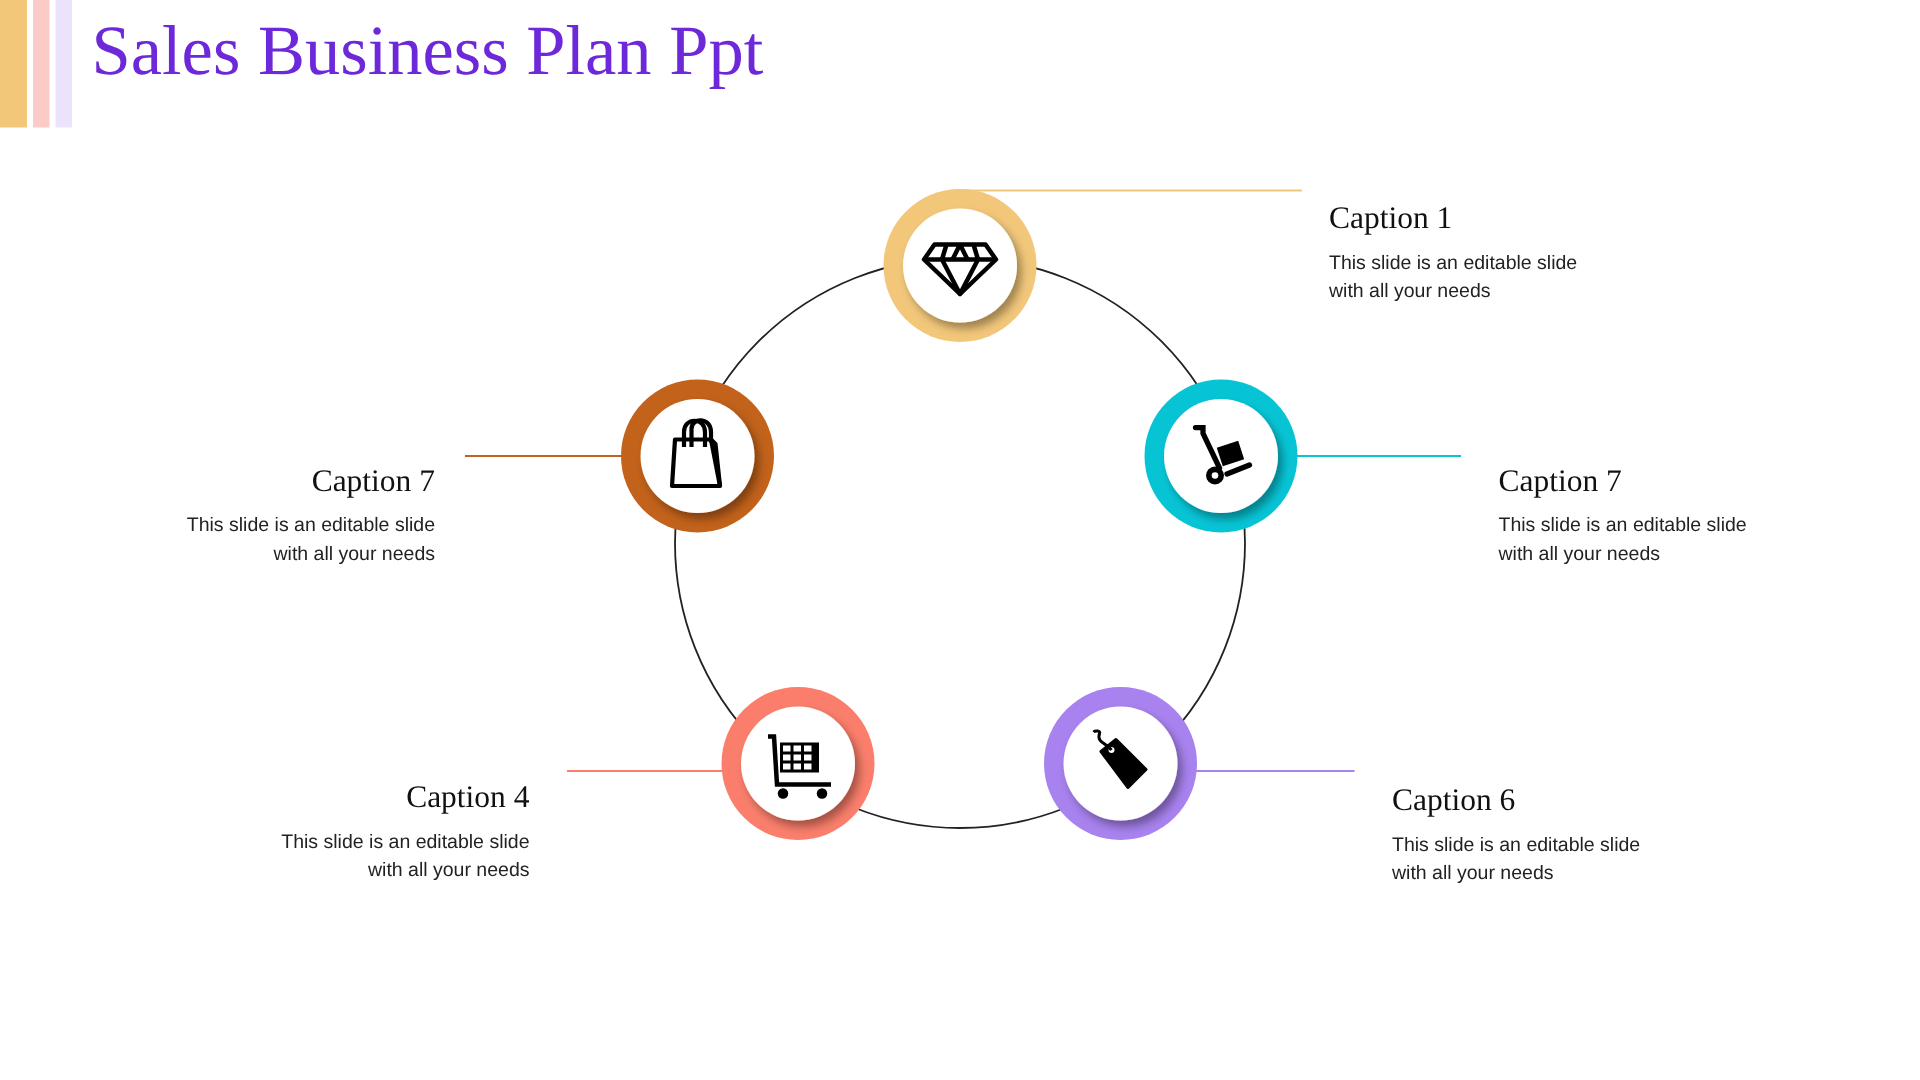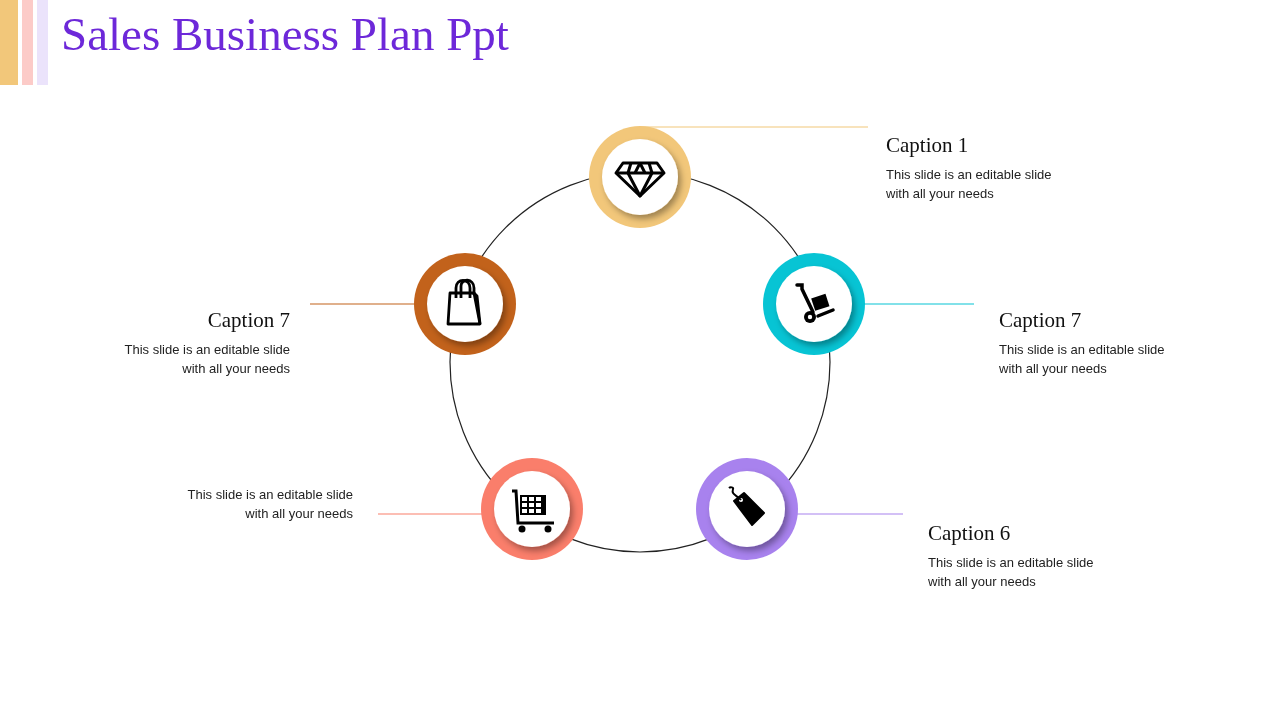--- a/index.html
+++ b/index.html
@@ -129,18 +129,19 @@
 </div>
 <div class="caption right" id="cap2">
   <div class="cap-title">Caption 7</div>
   <div class="cap-desc" style="width:175px">This slide is an editable slide with all your needs</div>
 </div>
 <div class="caption right" id="cap3">
   <div class="cap-title">Caption 6</div>
   <div class="cap-desc" style="width:175px">This slide is an editable slide with all your needs</div>
 </div>
 <div class="caption left" id="cap4">
+  <div class="cap-title">Caption 4</div>
   <div class="cap-desc" style="width:175px; margin-left:65px">This slide is an editable slide with all your needs</div>
 </div>
 <div class="caption left" id="cap5">
   <div class="cap-title">Caption 7</div>
   <div class="cap-desc" style="width:175px; margin-left:65px">This slide is an editable slide with all your needs</div>
 </div>
 
 </body></html>

